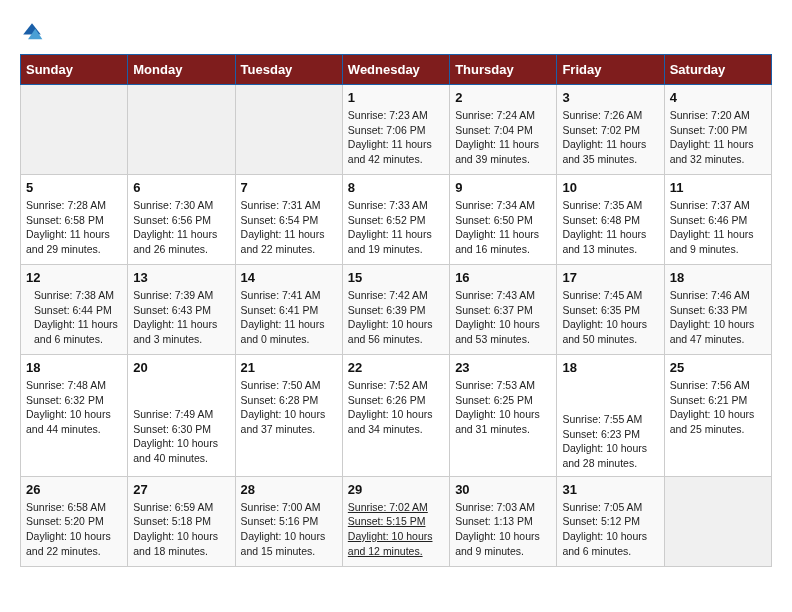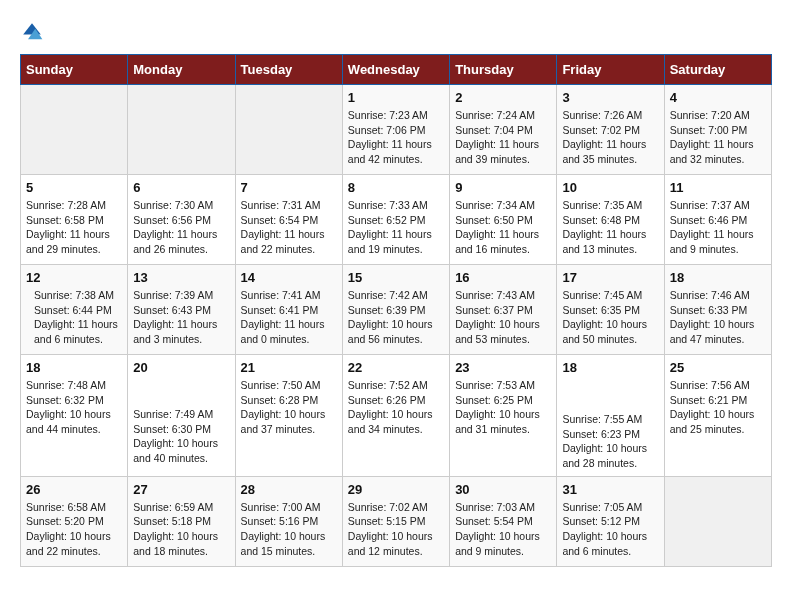--- a/index.html
+++ b/index.html
@@ -319,29 +319,29 @@
         </td>
         <td>
           <span class="day-number">28</span>
           <div class="day-info" style="white-space: pre-line;">Sunrise: 7:00 AM
 Sunset: 5:16 PM
 Daylight: 10 hours
 and 15 minutes.</div>
         </td>
         <td>
           <span class="day-number">29</span>
-          <div class="day-info" style="white-space: pre-line;">Sunrise: 7:02 AM
+          <div class="day-info" style="white-space: pre-line; text-decoration: underline;">Sunrise: 7:02 AM
 Sunset: 5:15 PM
 Daylight: 10 hours
 and 12 minutes.</div>
         </td>
         <td>
           <span class="day-number">30</span>
           <div class="day-info" style="white-space: pre-line;">Sunrise: 7:03 AM
-Sunset: 5:54 PM
+Sunset: 1:13 PM
 Daylight: 10 hours
 and 9 minutes.</div>
         </td>
         <td>
           <span class="day-number">31</span>
           <div class="day-info" style="white-space: pre-line;">Sunrise: 7:05 AM
 Sunset: 5:12 PM
 Daylight: 10 hours
 and 6 minutes.</div>
         </td>

